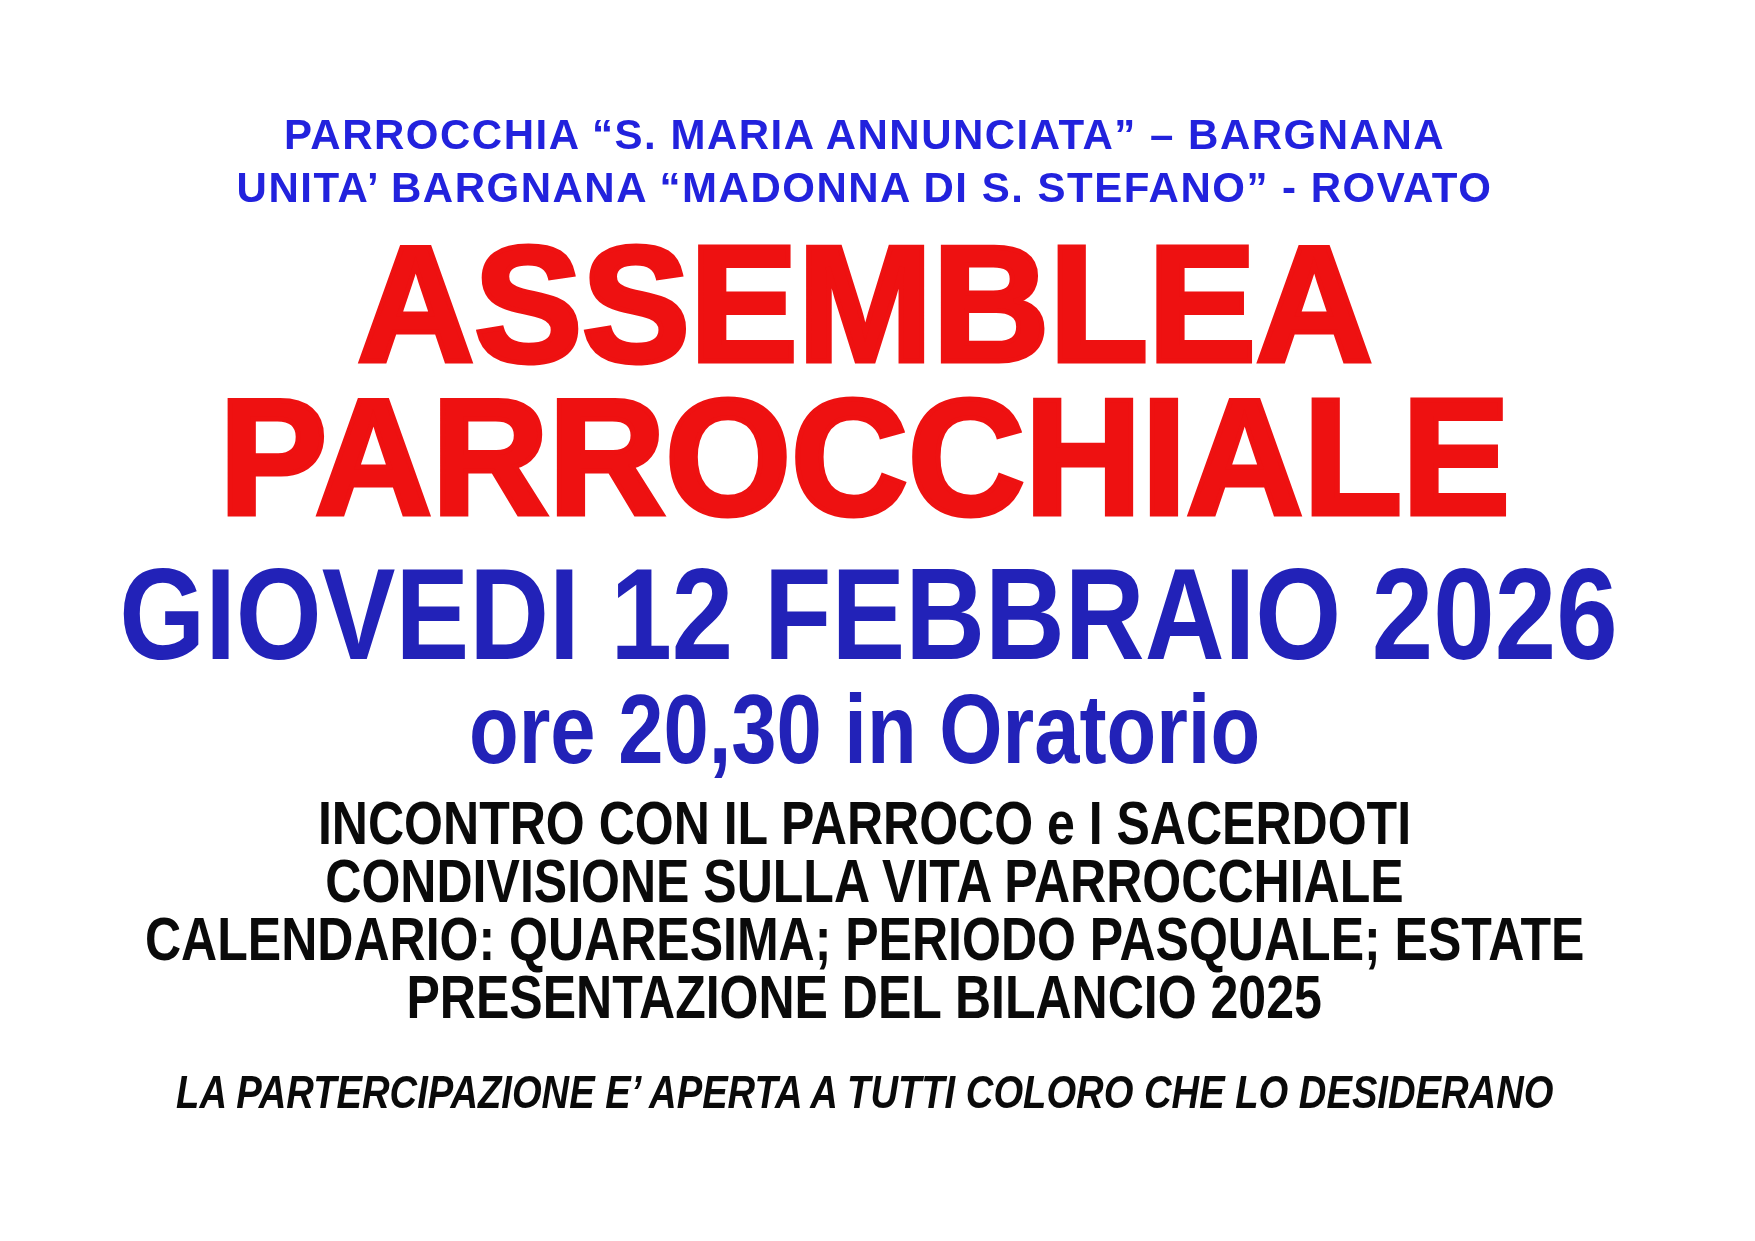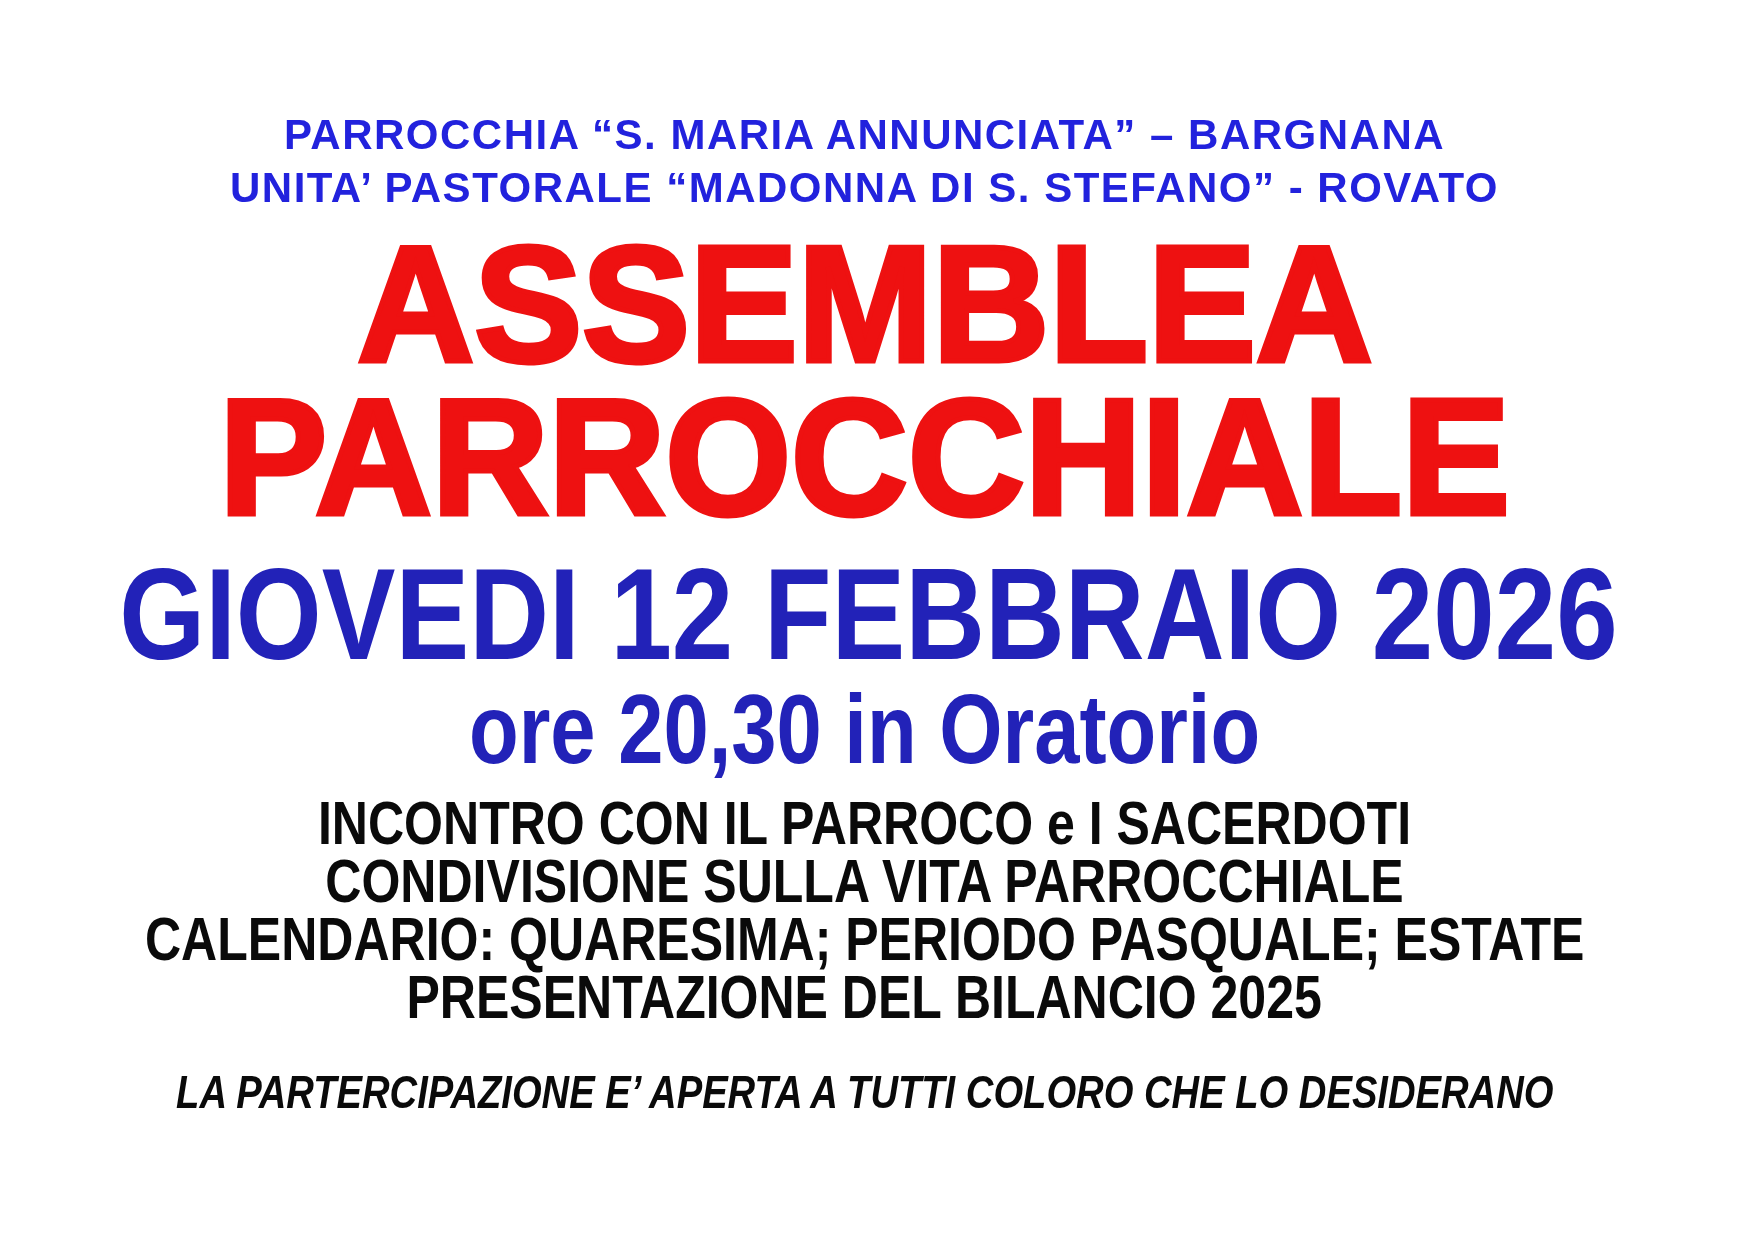--- a/index.html
+++ b/index.html
@@ -103,21 +103,21 @@
 <body>
 
 <div class="page">
   <div class="content">
 
     <div class="line-outer header-block">
       <div>
         <span class="fit">PARROCCHIA “S. MARIA ANNUNCIATA” – BARGNANA</span>
       </div>
       <div>
-        <span class="fit">UNITA’ PASTORALE “MADONNA DI S. STEFANO” - ROVATO</span>
+        <span class="fit">UNITA’ BARGNANA “MADONNA DI S. STEFANO” - ROVATO</span>
       </div>
     </div>
 
     <div class="line-outer title-block">
       <div>
         <span class="fit">ASSEMBLEA</span>
       </div>
       <div>
         <span class="fit">PARROCCHIALE</span>
       </div>

